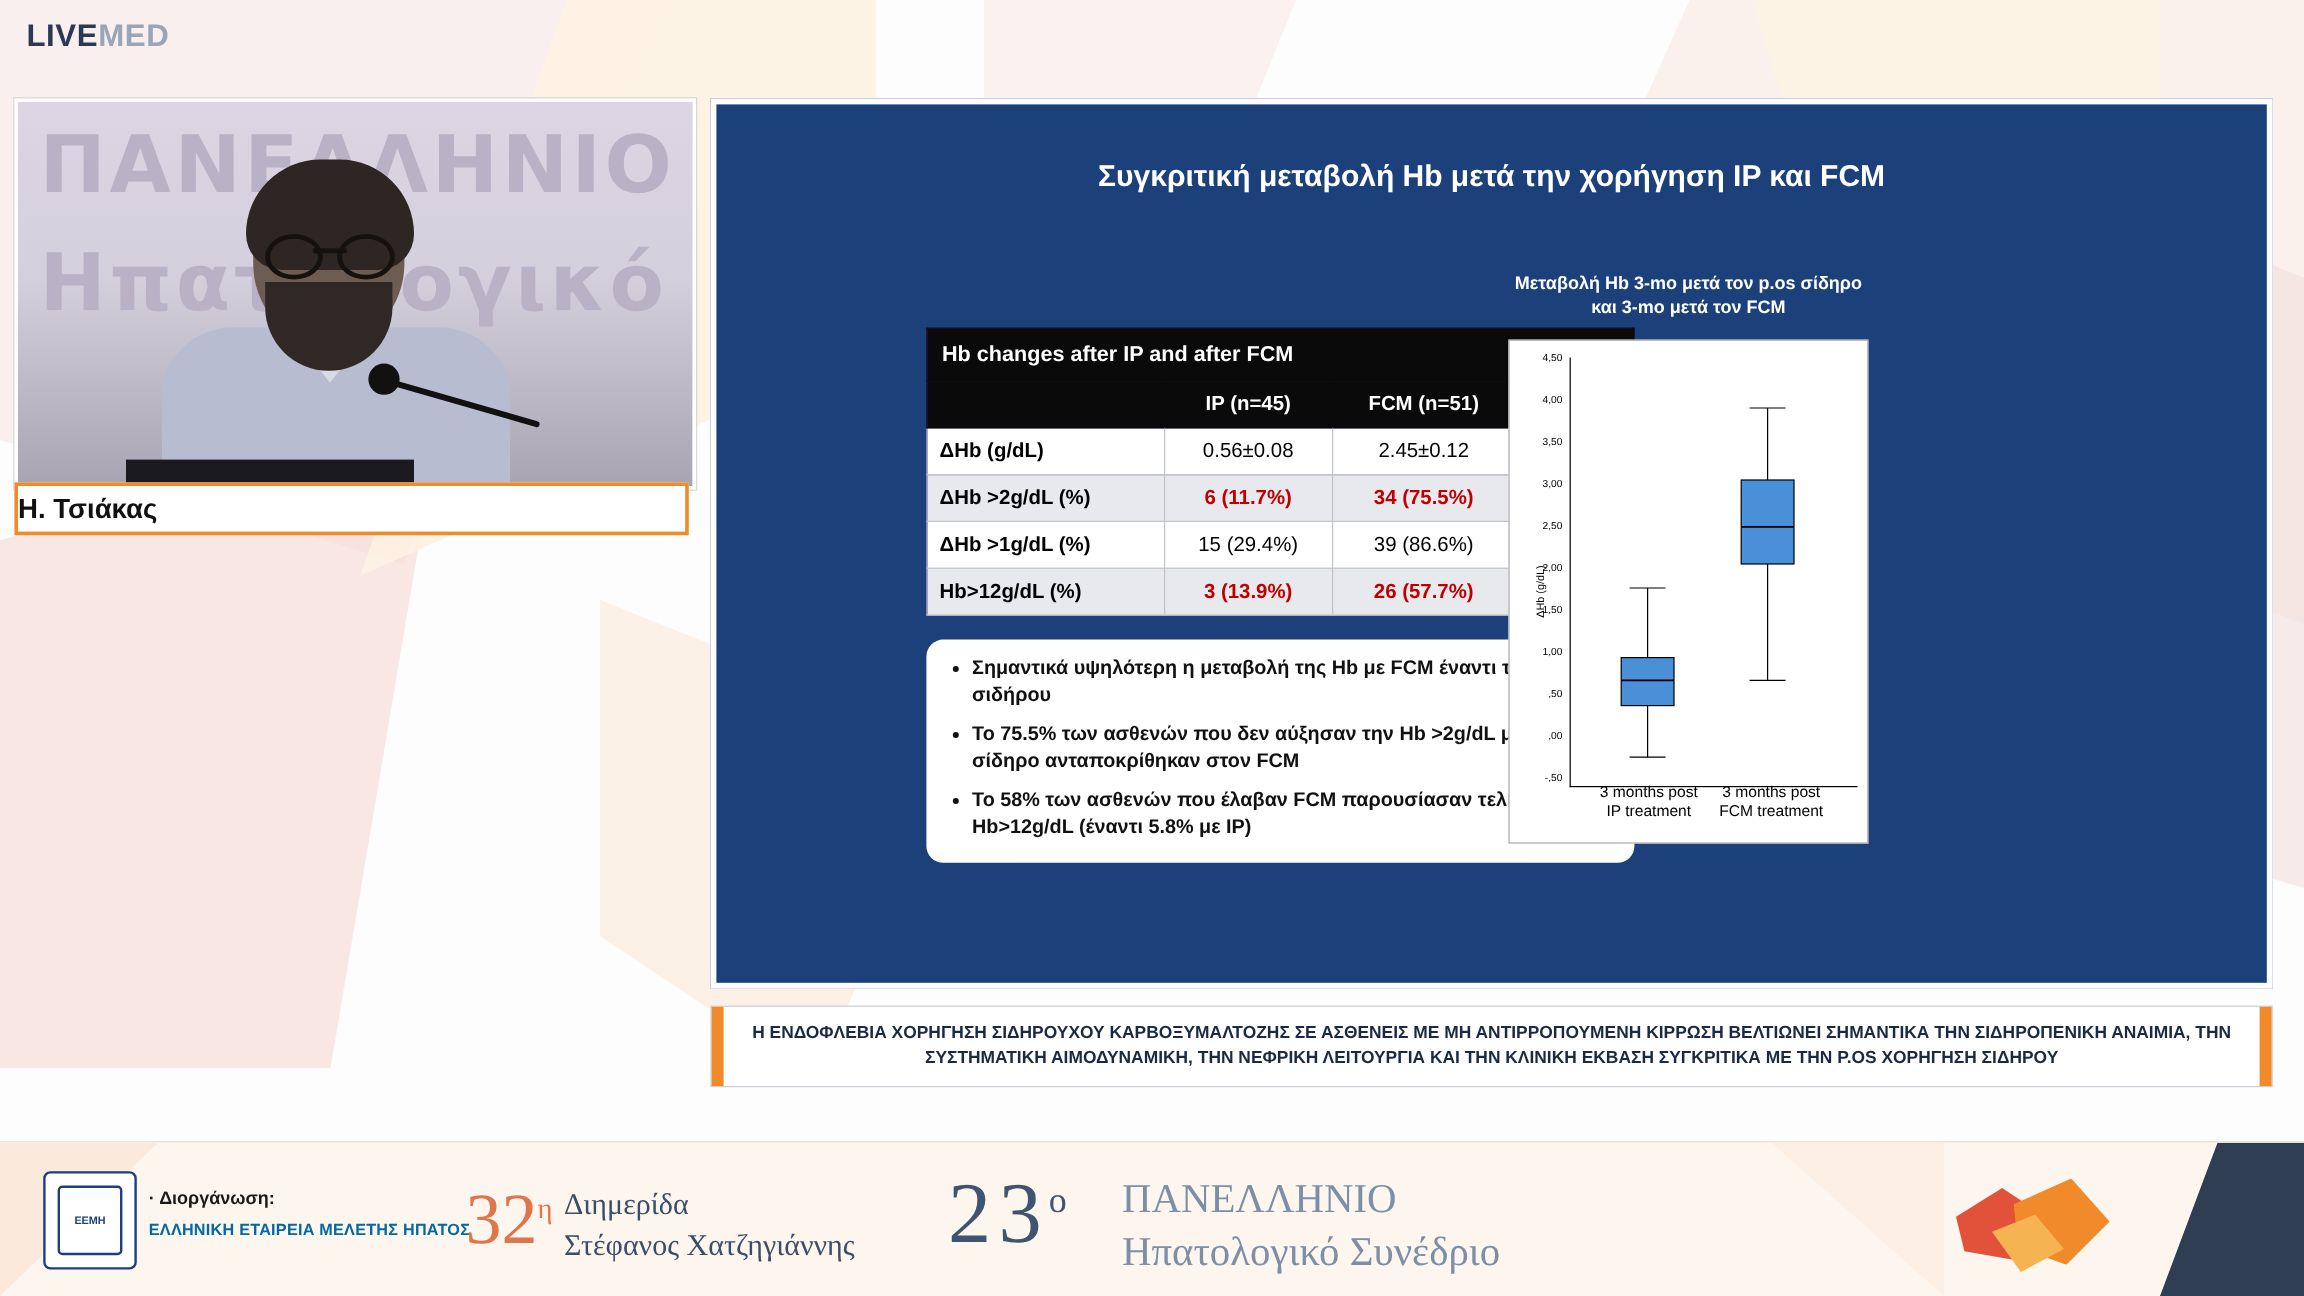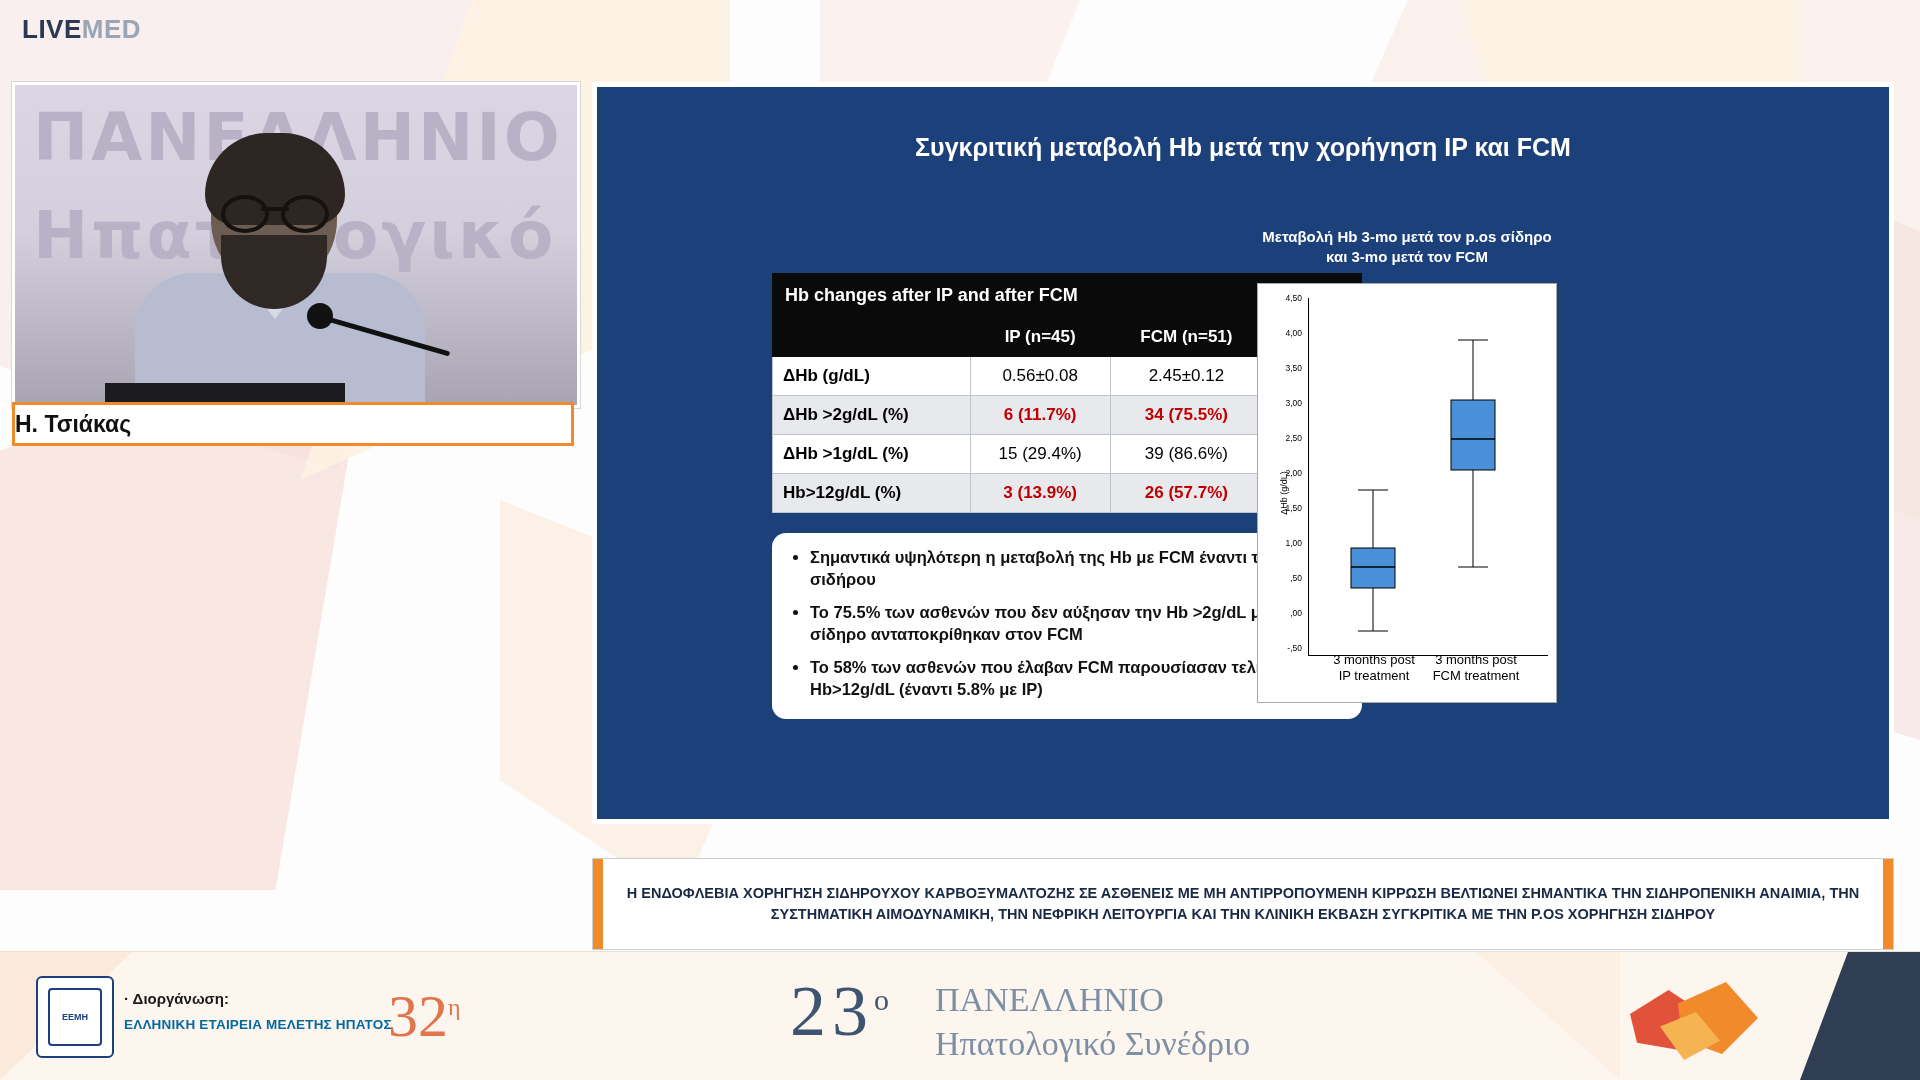--- a/index.html
+++ b/index.html
@@ -100,21 +100,21 @@
   .plot{position:absolute;left:660px;top:196px;width:300px;height:420px;background:#fff;
         border:1px solid #a9a9a9;box-sizing:border-box;}
   .plot .yaxis-label{position:absolute;left:4px;top:50%;transform:translateY(-50%) rotate(-90deg);
         font-size:9px;color:#000;white-space:nowrap;}
   .ytick{position:absolute;left:18px;font-size:8.5px;color:#000;text-align:right;width:26px;}
   .xlab{position:absolute;font-size:13px;color:#000;text-align:center;line-height:1.25;}
   .axis-v{position:absolute;left:50px;top:14px;bottom:46px;width:1px;background:#000;}
   .axis-h{position:absolute;left:50px;right:8px;bottom:46px;height:1px;background:#000;}
 
   
-  .footer-banner{position:absolute;left:592px;top:858px;width:1302px;height:92px;
+  .footer-banner{position:absolute;left:592px;top:838px;width:1302px;height:68px;
         background:#fff;border:1px solid #c9cdd4;box-sizing:border-box;
         display:flex;align-items:center;justify-content:center;text-align:center;padding:0 30px;}
   .footer-banner .bar{position:absolute;left:0;top:0;width:10px;height:100%;background:#f08a2a;}
   .footer-banner .bar.r{left:auto;right:0;}
   .footer-banner p{margin:0;font-size:14.5px;font-weight:bold;color:#1a2a44;line-height:1.45;}
 
   
   .bottombar{position:absolute;left:0;bottom:0;width:100%;height:128px;
         background:#fdf6ef;border-top:1px solid #eadfd4;overflow:hidden;}
   .bb-tri{position:absolute;}
@@ -287,20 +287,24 @@
   <div class="emblem">
     <div class="inner">ΕΕΜΗ</div>
   </div>
 
   <div class="org">
     <div class="l1">· Διοργάνωση:</div>
     <div class="l2">ΕΛΛΗΝΙΚΗ ΕΤΑΙΡΕΙΑ ΜΕΛΕΤΗΣ ΗΠΑΤΟΣ</div>
   </div>
 
   <div class="num32"><span>32</span><span class="sup">η</span></div>
+  <div class="d32">
+    <div>Διημερίδα</div>
+    <div>Στέφανος Χατζηγιάννης</div>
+  </div>
 
   <div class="num23"><span>23</span><span class="deg">ο</span></div>
   <div class="d23">
     <div>ΠΑΝΕΛΛΗΝΙΟ</div>
     <div>Ηπατολογικό Συνέδριο</div>
   </div>
 
   <div class="liver">
     <i class="lv1"></i>
       <i class="lv2"></i>

